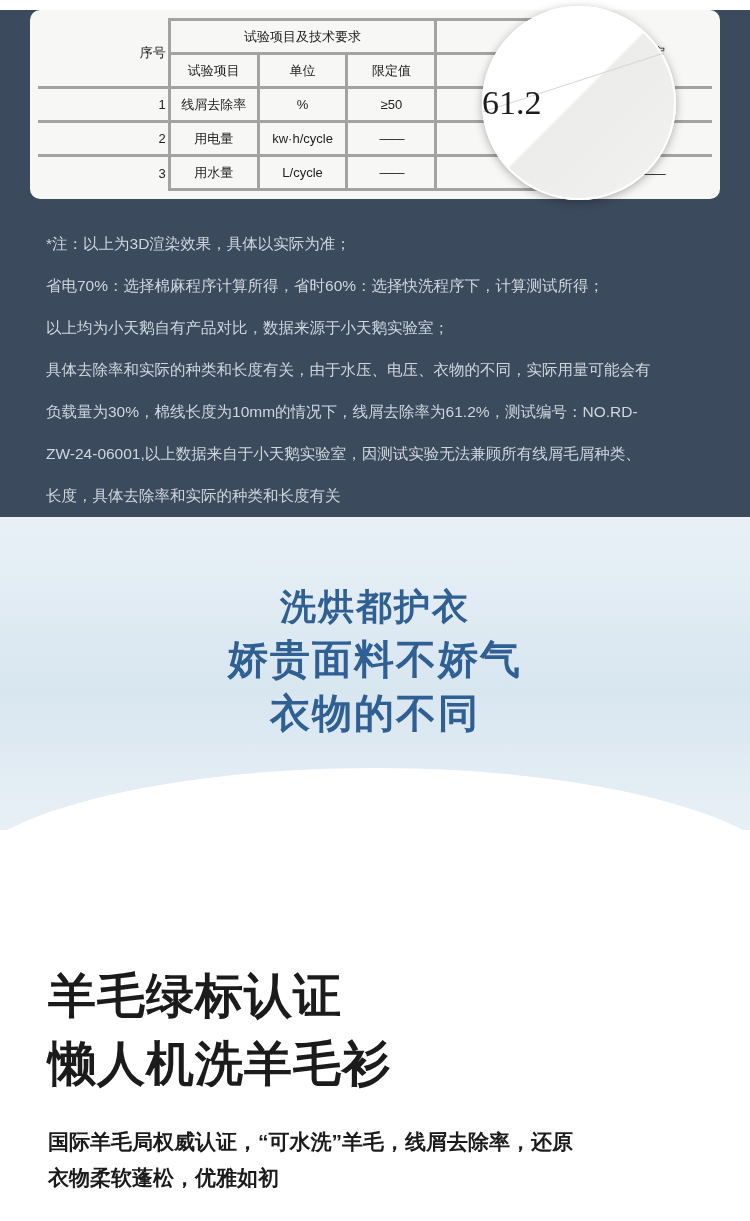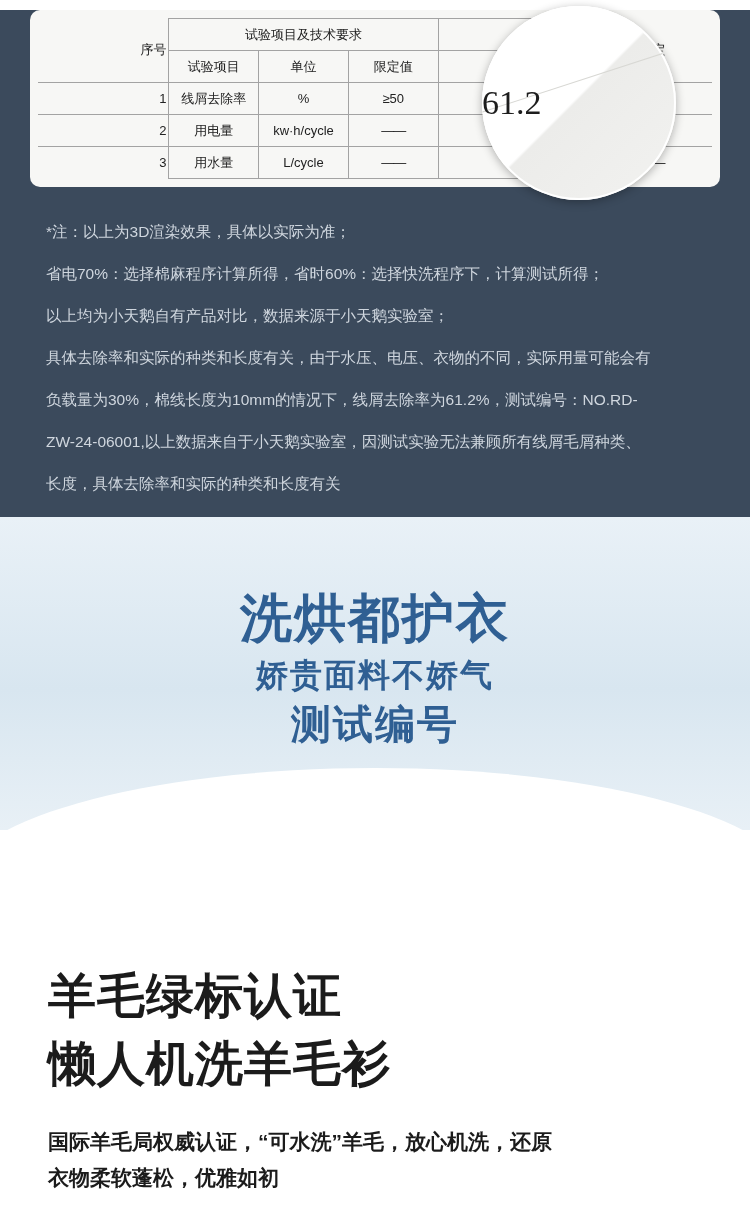--- a/index.html
+++ b/index.html
@@ -36,21 +36,21 @@
     box-sizing: border-box;
   }
   table.spec {
     width: 100%;
     border-collapse: collapse;
     table-layout: fixed;
     font-size: 13px;
     color: #222222;
   }
   table.spec td, table.spec th {
-    border: 1px solid #a3a3a3;
+    border: 3px solid #a3a3a3;
     text-align: center;
     font-weight: normal;
     height: 31px;
     padding: 0 2px;
   }
   table.spec .no-left { border-left: none; text-align: right; }
   table.spec .no-right { border-right: none; }
   table.spec .no-top { border-top: none; }
   table.spec .no-bottom { border-bottom: none; }
   .col-seq { width: 11%; }
@@ -108,22 +108,22 @@
   }
   .slogan-inner {
     position: absolute;
     left: 0; right: 0;
     top: 66px;
     text-align: center;
     color: #2f5f93;
     font-weight: bold;
     line-height: 1.36;
   }
-  .slogan-inner .l1 { font-size: 52px; letter-spacing: 2px; }
-  .slogan-inner .l2 { font-size: 32px; letter-spacing: 2px; }
+  .slogan-inner .l1 { font-size: 36px; letter-spacing: 2px; }
+  .slogan-inner .l2 { font-size: 40px; letter-spacing: 2px; }
   .slogan-inner .l3 { font-size: 40px; letter-spacing: 2px; }
   .curve-bottom {
     position: absolute;
     left: -6%;
     bottom: -58px;
     width: 112%;
     height: 120px;
     background: #ffffff;
     border-radius: 50% 50% 0 0 / 100% 100% 0 0;
   }
@@ -218,29 +218,29 @@
       <p>负载量为30%，棉线长度为10mm的情况下，线屑去除率为61.2%，测试编号：NO.RD-</p>
       <p>ZW-24-06001,以上数据来自于小天鹅实验室，因测试实验无法兼顾所有线屑毛屑种类、</p>
       <p>长度，具体去除率和实际的种类和长度有关</p>
     </div>
   </section>
 
   <section class="section-slogan">
     <div class="slogan-inner">
       <div class="l1">洗烘都护衣</div>
       <div class="l2">娇贵面料不娇气</div>
-      <div class="l3">测试编号</div>
+      <div class="l3">衣物的不同</div>
     </div>
     <div class="curve-bottom"></div>
   </section>
 
   <section class="section-wool">
     <div class="wool-title">
       <div>羊毛绿标认证</div>
       <div>懒人机洗羊毛衫</div>
     </div>
     <div class="wool-sub">
-      <div>国际羊毛局权威认证，“可水洗”羊毛，放心机洗，还原</div>
+      <div>国际羊毛局权威认证，“可水洗”羊毛，线屑去除率，还原</div>
       <div>衣物柔软蓬松，优雅如初</div>
     </div>
   </section>
 
 </div>
 
 </body></html>

